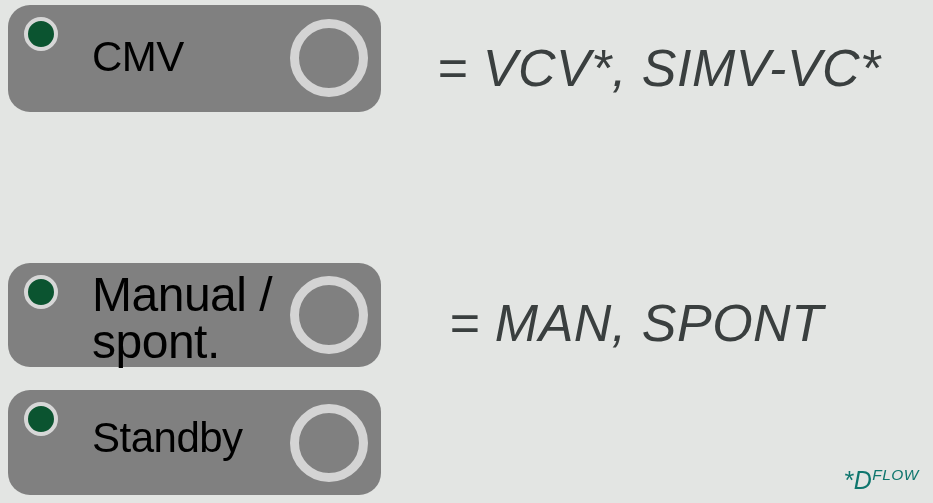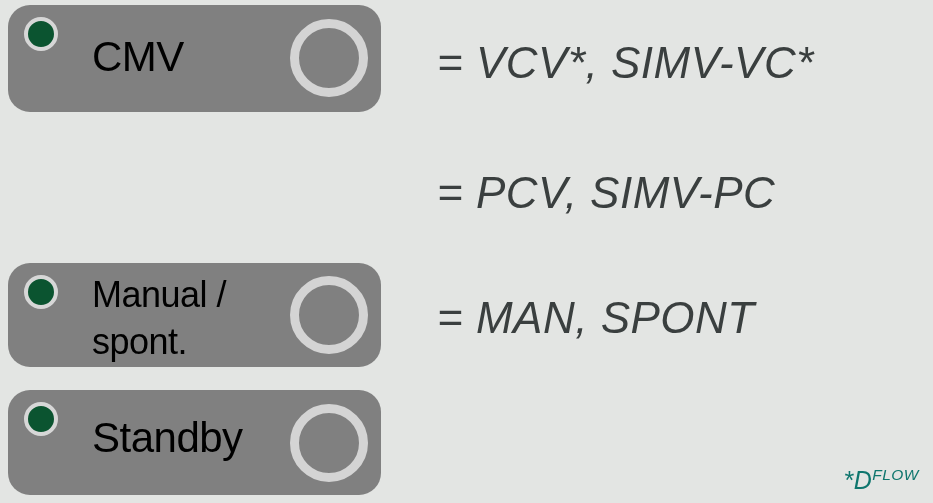--- a/index.html
+++ b/index.html
@@ -73,38 +73,38 @@
     color: #000000;
     font-family: "Liberation Sans", sans-serif;
     font-size: 42px;
     font-weight: 400;
     line-height: 48px;
     letter-spacing: -0.5px;
     white-space: pre-line;
   }
   .label-r1 { top: 28px; }
   .label-r2 { top: 24px; }
-  .label-r3 { top: 8px; font-size: 36px; line-height: 47px; }
+  .label-r3 { top: 8px; font-size: 48px; line-height: 47px; }
   .label-r4 { top: 24px; }
 
   
   .eq {
     position: absolute;
     left: 437px;
     color: #3a3f3f;
     font-family: "Liberation Sans", sans-serif;
     font-style: italic;
-    font-size: 44px;
+    font-size: 52px;
     font-weight: 400;
     letter-spacing: 0.5px;
     white-space: nowrap;
   }
   .eq-r1 { top: 38px; }
   .eq-r2 { top: 168px; }
-  .eq-r3 { top: 293px; }
+  .eq-r3 { top: 293px; margin-left: 12px; }
 
   
   .footnote {
     position: absolute;
     right: 14px;
     bottom: 8px;
     color: #0f766e;
     font-family: "Liberation Sans", sans-serif;
     font-style: italic;
     font-size: 25px;
@@ -122,21 +122,20 @@
 
 <div id="stage">
 
   <div class="panel panel-r1">
     <span class="led"></span>
     <span class="panel-label label-r1">CMV</span>
     <span class="ring ring-r1"></span>
   </div>
   <div class="eq eq-r1">= VCV*, SIMV-VC*</div>
 
-  <div class="eq eq-r2">= PCV, SIMV-PC</div>
 
   <div class="panel panel-r3">
     <span class="led"></span>
     <span class="panel-label label-r3">Manual /
 spont.</span>
     <span class="ring ring-r3"></span>
   </div>
   <div class="eq eq-r3">= MAN, SPONT</div>
 
   <div class="panel panel-r4">

